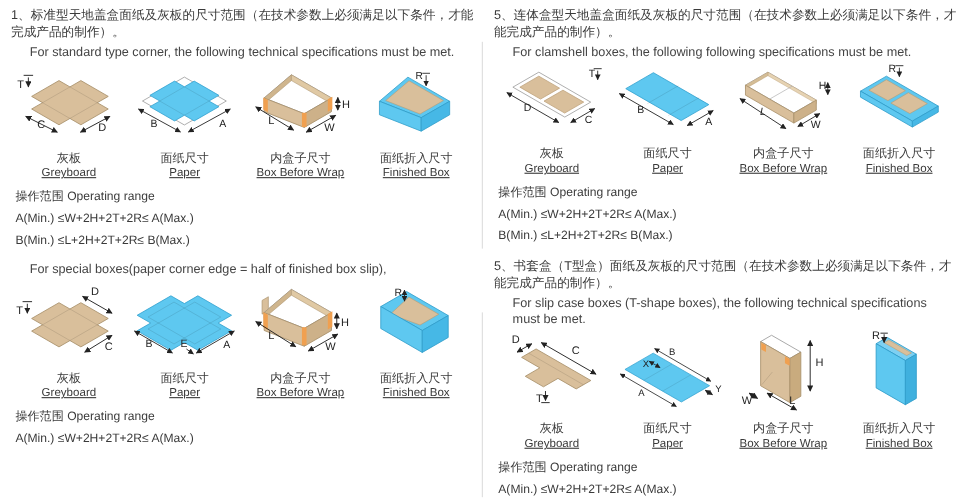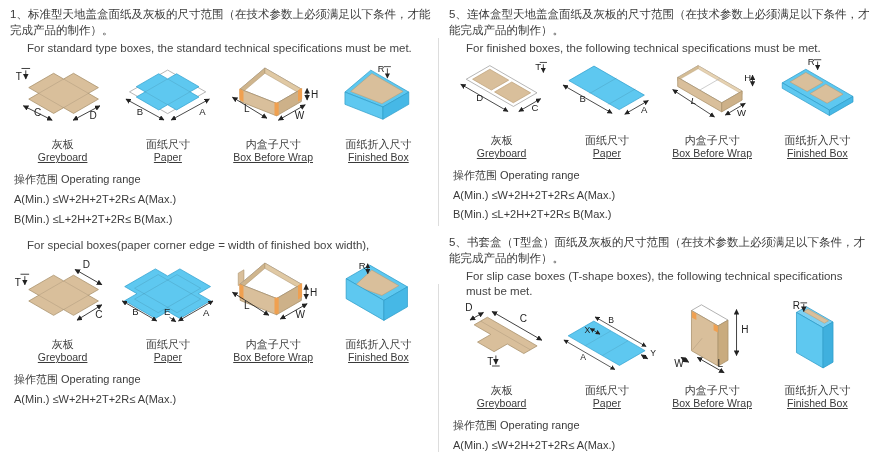--- a/index.html
+++ b/index.html
@@ -28,21 +28,21 @@
     <marker id="ar" viewBox="0 0 10 10" refX="9" refY="5" markerWidth="6.5" markerHeight="6.5" orient="auto-start-reverse">
       <path d="M0,0 L10,5 L0,10 Z" fill="#222"></path>
     </marker>
   </defs>
 </svg>
 
 <div class="grid">
 
   <div class="section">
     <div class="title-zh">1、标准型天地盖盒面纸及灰板的尺寸范围（在技术参数上必须满足以下条件，才能完成产品的制作）。</div>
-    <div class="title-en">For standard type boxes, the standard technical specifications must be met.</div>
+    <div class="title-en">For standard type corner, the following technical specifications must be met.</div>
     <div class="diagrams">
       <div class="diagram">
         <svg viewBox="0 0 110 85">
           <g transform="translate(56,38)">
             <path d="M10.4,-21 L36.4,-6 L26,0 L36.4,6 L10.4,21 L0,15 L-10.4,21 L-36.4,6 L-26,0 L-36.4,-6 L-10.4,-21 L0,-15 Z" fill="#d9bf9b" stroke="#a8906a" stroke-width="0.8"></path>
             <path class="fold" d="M0,-15 L26,0 L0,15 L-26,0 Z"></path>
           </g>
           <path d="M12,12 h9" class="dimline"></path>
           <line x1="16.5" y1="14" x2="16.5" y2="23" class="dimline" marker-end="url(#ar)"></line>
           <text x="6" y="24">T</text>
@@ -105,21 +105,21 @@
     </div>
     <div class="oprange">
       <div>操作范围 Operating range</div>
       <div>A(Min.) ≤W+2H+2T+2R≤ A(Max.)</div>
       <div>B(Min.) ≤L+2H+2T+2R≤ B(Max.)</div>
     </div>
   </div>
 
   <div class="section">
     <div class="title-zh">5、连体盒型天地盖盒面纸及灰板的尺寸范围（在技术参数上必须满足以下条件，才能完成产品的制作）。</div>
-    <div class="title-en">For finished boxes, the following technical specifications must be met.</div>
+    <div class="title-en">For clamshell boxes, the following following specifications must be met.</div>
     <div class="diagrams">
       <div class="diagram">
         <svg viewBox="0 0 116 85">
           <path d="M45,9.5 L97,39.5 L71,54.5 L19,24.5 Z" fill="#ffffff" class="outline"></path>
           <path d="M45,13.5 L65.8,25.5 L46.7,36.5 L26,24.5 Z" fill="#d9bf9b" stroke="#b89a70" stroke-width="0.7"></path>
           <path d="M69.2,27.5 L90,39.5 L70.9,50.5 L50.2,38.5 Z" fill="#d9bf9b" stroke="#b89a70" stroke-width="0.7"></path>
           <line x1="13" y1="30" x2="65" y2="60" class="dimline" marker-start="url(#ar)" marker-end="url(#ar)"></line>
           <text x="30" y="48">D</text>
           <line x1="77" y1="60" x2="101" y2="46" class="dimline" marker-start="url(#ar)" marker-end="url(#ar)"></line>
           <text x="91" y="60">C</text>
@@ -177,21 +177,21 @@
       </div>
     </div>
     <div class="oprange">
       <div>操作范围 Operating range</div>
       <div>A(Min.) ≤W+2H+2T+2R≤ A(Max.)</div>
       <div>B(Min.) ≤L+2H+2T+2R≤ B(Max.)</div>
     </div>
   </div>
 
   <div class="section">
-    <div class="title-en">For special boxes(paper corner edge = width of finished box width),</div>
+    <div class="title-en">For special boxes(paper corner edge = half of finished box slip),</div>
     <div class="diagrams">
       <div class="diagram">
         <svg viewBox="0 0 110 85">
           <g transform="translate(56,40)">
             <path d="M10.4,-21 L36.4,-6 L26,0 L36.4,6 L10.4,21 L0,15 L-10.4,21 L-36.4,6 L-26,0 L-36.4,-6 L-10.4,-21 L0,-15 Z" fill="#d9bf9b" stroke="#a8906a" stroke-width="0.8"></path>
             <path class="fold" d="M0,-15 L26,0 L0,15 L-26,0 Z"></path>
           </g>
           <path d="M11,18 h9" class="dimline"></path>
           <line x1="15.5" y1="20" x2="15.5" y2="29" class="dimline" marker-end="url(#ar)"></line>
           <text x="5" y="30">T</text>

